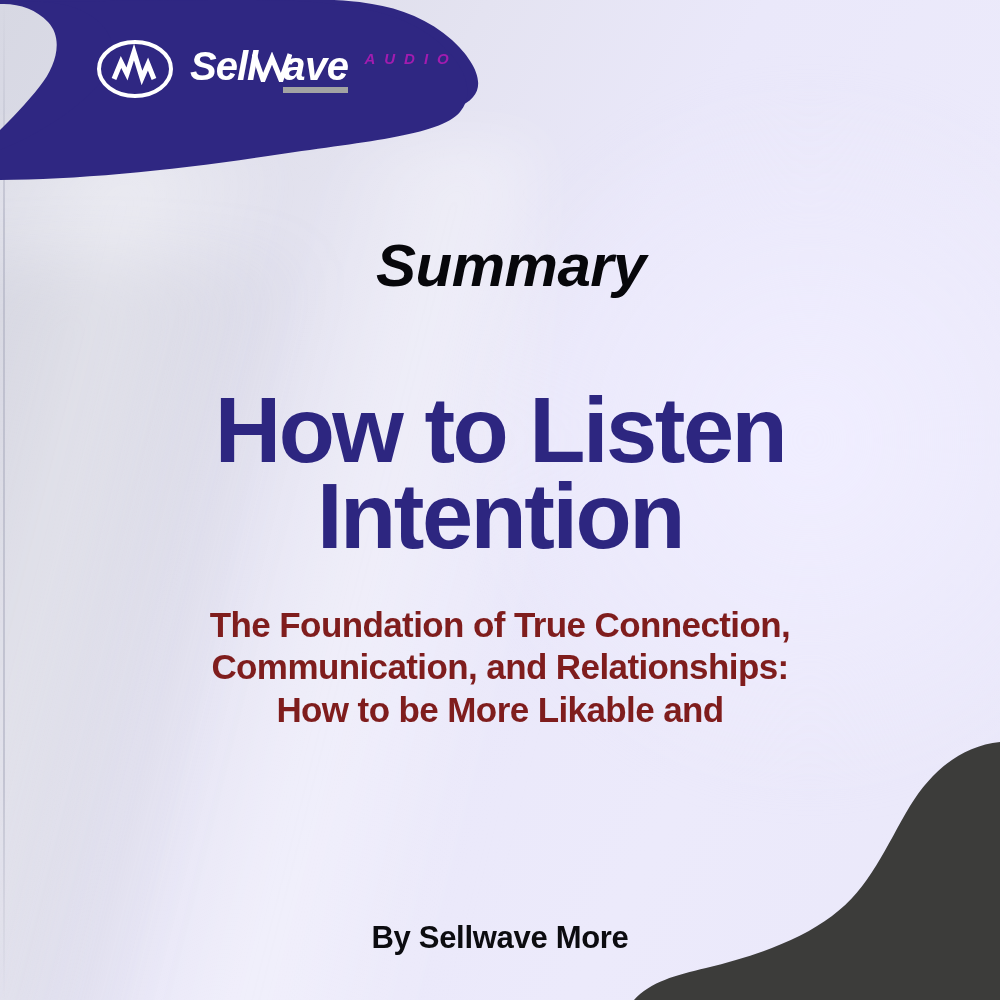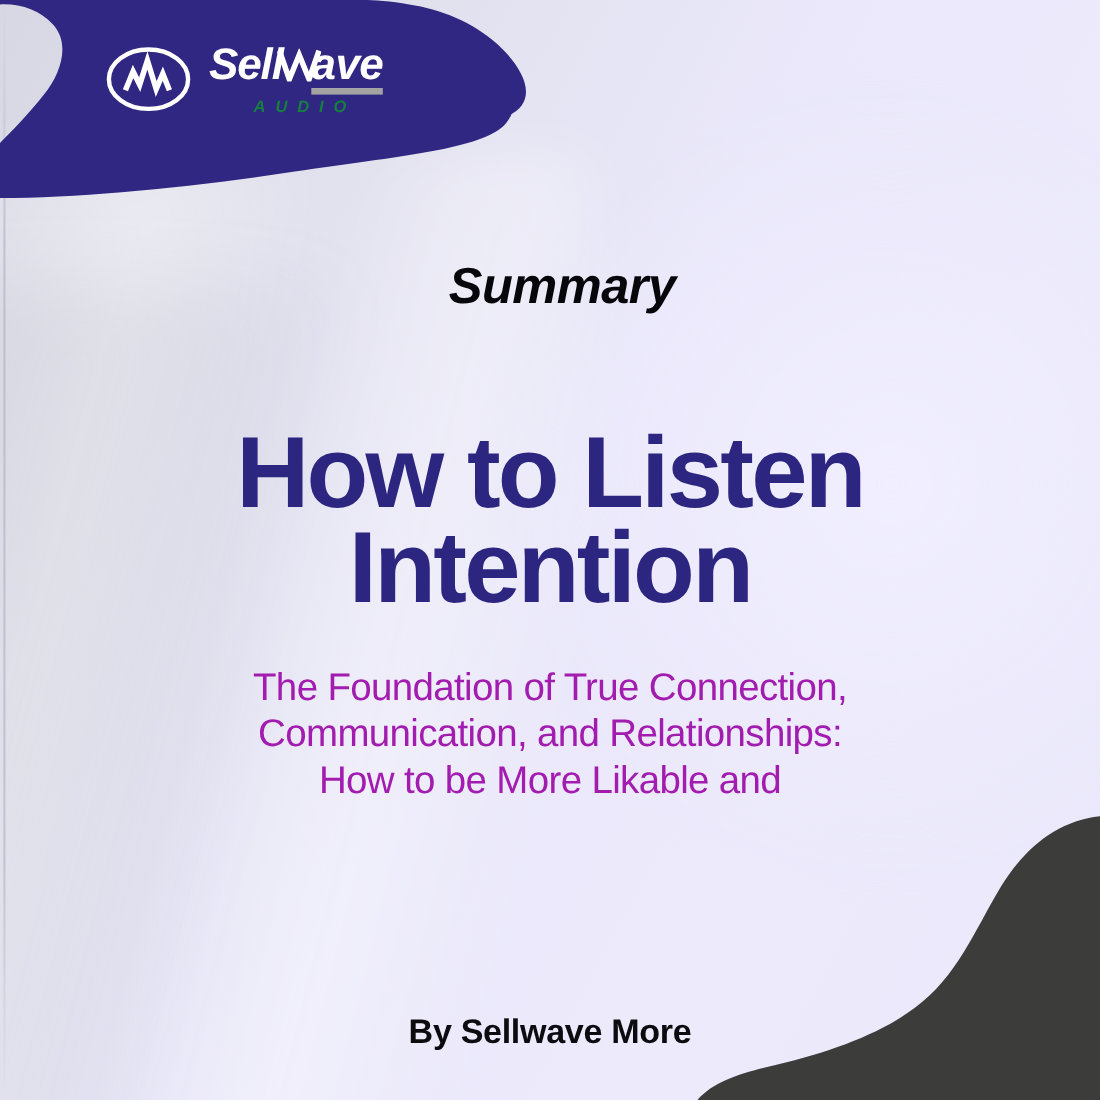--- a/index.html
+++ b/index.html
@@ -98,21 +98,20 @@
     align-items: center;
     gap: 16px;
   }
   .brand-mark {
     width: 78px;
     height: 62px;
     flex: none;
   }
   .brand-words {
     display: flex;
-    flex-direction: column;
     align-items: stretch;
     margin-top: 2px;
   }
   .brand-name {
     position: relative;
     font-size: 40px;
     line-height: 0.98;
     font-weight: 700;
     font-style: italic;
     color: #ffffff;
@@ -132,40 +131,40 @@
   }
   .brand-name .seg-b {
     border-bottom: 6px solid #a3a3a3;
     padding-bottom: 1px;
     margin-left: -6px;
   }
   .brand-sub {
     font-size: 15px;
     font-weight: 700;
     font-style: italic;
-    color: #15803d;
+    color: #a21caf;
     letter-spacing: 9px;
     margin-top: 3px;
     text-align: center;
     padding-left: 16px;
   }
 
   
   .summary {
     position: absolute;
     left: 0;
     right: 0;
     top: 236px;
     text-align: center;
     color: #07070b;
     font-style: italic;
     font-weight: 700;
     letter-spacing: -0.5px;
   }
-  .summary .line1 { font-size: 46px; line-height: 1.0; display: block; padding-left: 22px; }
+  .summary .line1 { font-size: 60px; line-height: 1.0; display: block; padding-left: 22px; }
   .summary .line2 { font-size: 40px; line-height: 1.25; display: block; }
 
   .title {
     position: absolute;
     left: 0;
     right: 0;
     top: 388px;
     text-align: center;
     color: #2d2680;
     font-weight: 700;
@@ -176,24 +175,24 @@
     display: block;
     font-size: 92px;
   }
 
   .subtitle {
     position: absolute;
     left: 0;
     right: 0;
     top: 604px;
     text-align: center;
-    color: #a21caf;
+    color: #7f1d1d;
     font-size: 35px;
     line-height: 1.21;
-    font-weight: 400;
+    font-weight: 700;
     letter-spacing: -0.6px;
   }
   .subtitle .sl { display: block; }
 
   .byline {
     position: absolute;
     left: 0;
     right: 0;
     top: 920px;
     text-align: center;

